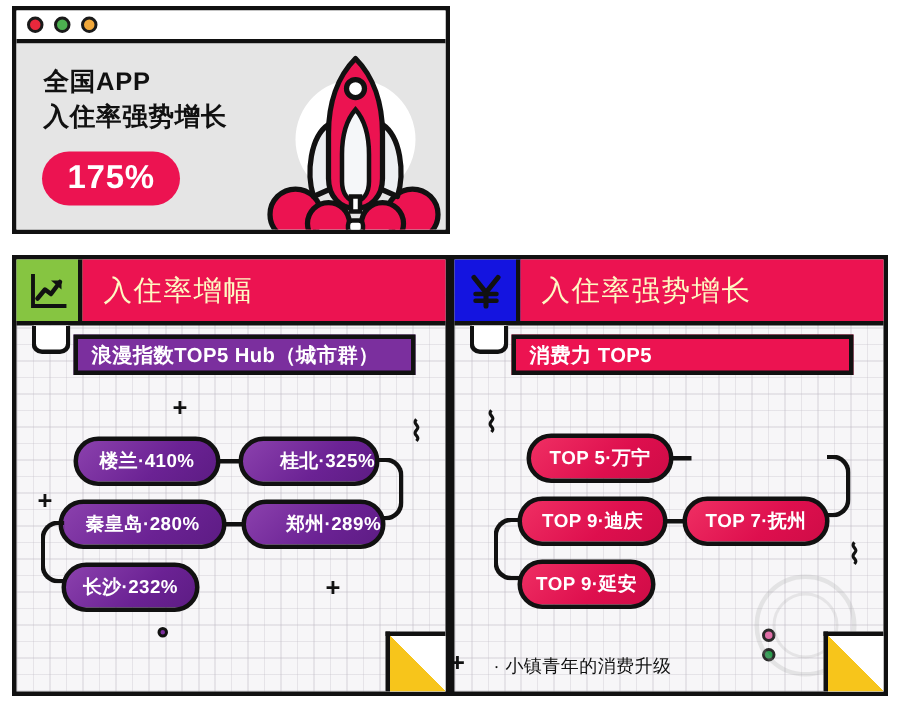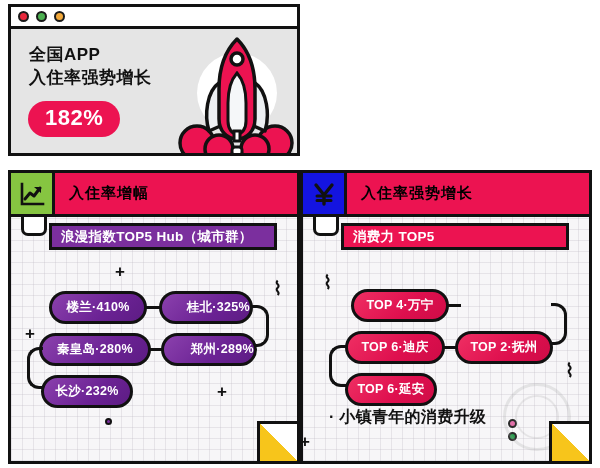--- a/index.html
+++ b/index.html
@@ -59,21 +59,21 @@
   .panel-icon {
     width: 44px; height: 100%; border-right: 3px solid #111;
     display: flex; align-items: center; justify-content: center;
   }
   .panel-icon.green { background: #86c541; }
   .panel-icon.blue  { background: #1414e0; }
   .panel-titlebar {
     flex: 1; background: #ec1351; display: flex; align-items: center;
     padding-left: 14px;
   }
-  .panel-title { color: #000000; font-size: 15px; font-weight: bold; letter-spacing: 1px; }
+  .panel-title { color: #fef9c3; font-size: 19px; font-weight: normal; letter-spacing: 1px; }
 
   .subtitle-row { position: relative; height: 42px; }
   .sub-notch {
     position: absolute; left: 10px; top: 0; width: 26px; height: 19px;
     background: #fff; border: 3px solid #111; border-top: none;
     border-bottom-left-radius: 7px; border-bottom-right-radius: 7px;
   }
   .subtitle-bar {
     position: absolute; left: 38px; right: 20px; top: 6px; height: 27px;
     border: 3px solid #111; display: flex; align-items: center; padding-left: 9px;
@@ -107,22 +107,22 @@
   }
 
   .plus {
     position: absolute; color: #111; font-size: 17px; font-weight: bold;
     line-height: 1; user-select: none;
   }
   .squiggle { position: absolute; font-size: 19px; color: #111; font-weight: bold; }
   .tinydot { position: absolute; border-radius: 50%; border: 2px solid #111; }
 
   .footnote {
-    position: absolute; left: 26px; bottom: 33px;
-    font-size: 16px; font-weight: bold; color: #111; letter-spacing: .3px;
+    position: absolute; left: 26px; bottom: 8px;
+    font-size: 12px; font-weight: normal; color: #111; letter-spacing: .3px;
   }
   .legend-dots { position: absolute; right: 72px; bottom: 16px; }
   .legend-dots .d { width: 9px; height: 9px; border-radius: 50%; border: 2px solid #2a2a2a; margin-bottom: 4px; }
   .d.pinkish { background: #e06fa8; }
   .d.greenish { background: #2a9d4e; }
 
   .corner-tri {
     position: absolute; right: 0; bottom: 0; width: 40px; height: 40px;
     background: #fff; border-left: 3px solid #111; border-top: 3px solid #111;
     overflow: hidden;
@@ -148,21 +148,21 @@
 
   <div class="browser">
     <div class="titlebar">
       <span class="dot red"></span>
       <span class="dot green"></span>
       <span class="dot orange"></span>
     </div>
     <div class="hero">
       <div class="hero-title">全国APP
 入住率强势增长</div>
-      <div class="badge103">182%</div>
+      <div class="badge103">175%</div>
 
       <div class="rocket-wrap">
         <svg viewBox="0 0 124 128" width="124" height="128">
           <circle cx="66" cy="62" r="40" fill="#ffffff"></circle>
 
           <g stroke="#111" stroke-width="3.5">
             <circle cx="26" cy="112" r="17" fill="#ec1351"></circle>
             <circle cx="48" cy="118" r="14" fill="#ec1351"></circle>
             <circle cx="104" cy="112" r="17" fill="#ec1351"></circle>
             <circle cx="84" cy="118" r="14" fill="#ec1351"></circle>
@@ -256,36 +256,36 @@
       <div class="sub-notch"></div>
       <div class="subtitle-bar crimson">
         <span class="subtitle-text">消费力 TOP5</span>
       </div>
     </div>
 
     <div class="pill-area">
       <span class="squiggle" style="left:20px; top:12px;">⌇</span>
 
       <div class="pill crimson" style="left:48px; top:30px; width:98px;">
-        <span>TOP 4·万宁</span>
+        <span>TOP 5·万宁</span>
       </div>
       <div class="connector conn-h" style="left:144px; top:45px; width:14px;"></div>
       <div class="u-link" style="left:248px; top:44px; width:16px; height:42px;"></div>
 
       <div class="pill crimson" style="left:42px; top:72px; width:100px;">
-        <span>TOP 6·迪庆</span>
+        <span>TOP 9·迪庆</span>
       </div>
       <div class="connector conn-h" style="left:140px; top:87px; width:14px;"></div>
       <div class="pill crimson" style="left:152px; top:72px; width:98px;">
-        <span>TOP 2·抚州</span>
+        <span>TOP 7·抚州</span>
       </div>
       <div class="u-link-left" style="left:26px; top:86px; width:18px; height:42px;"></div>
 
       <div class="pill crimson" style="left:42px; top:114px; width:92px;">
-        <span>TOP 6·延安</span>
+        <span>TOP 9·延安</span>
       </div>
 
       <span class="squiggle" style="left:262px; top:100px;">⌇</span>
     </div>
 
     <div class="footnote">· 小镇青年的消费升级</div>
 
     <div class="legend-dots">
       <div class="d pinkish"></div>
       <div class="d greenish"></div>

